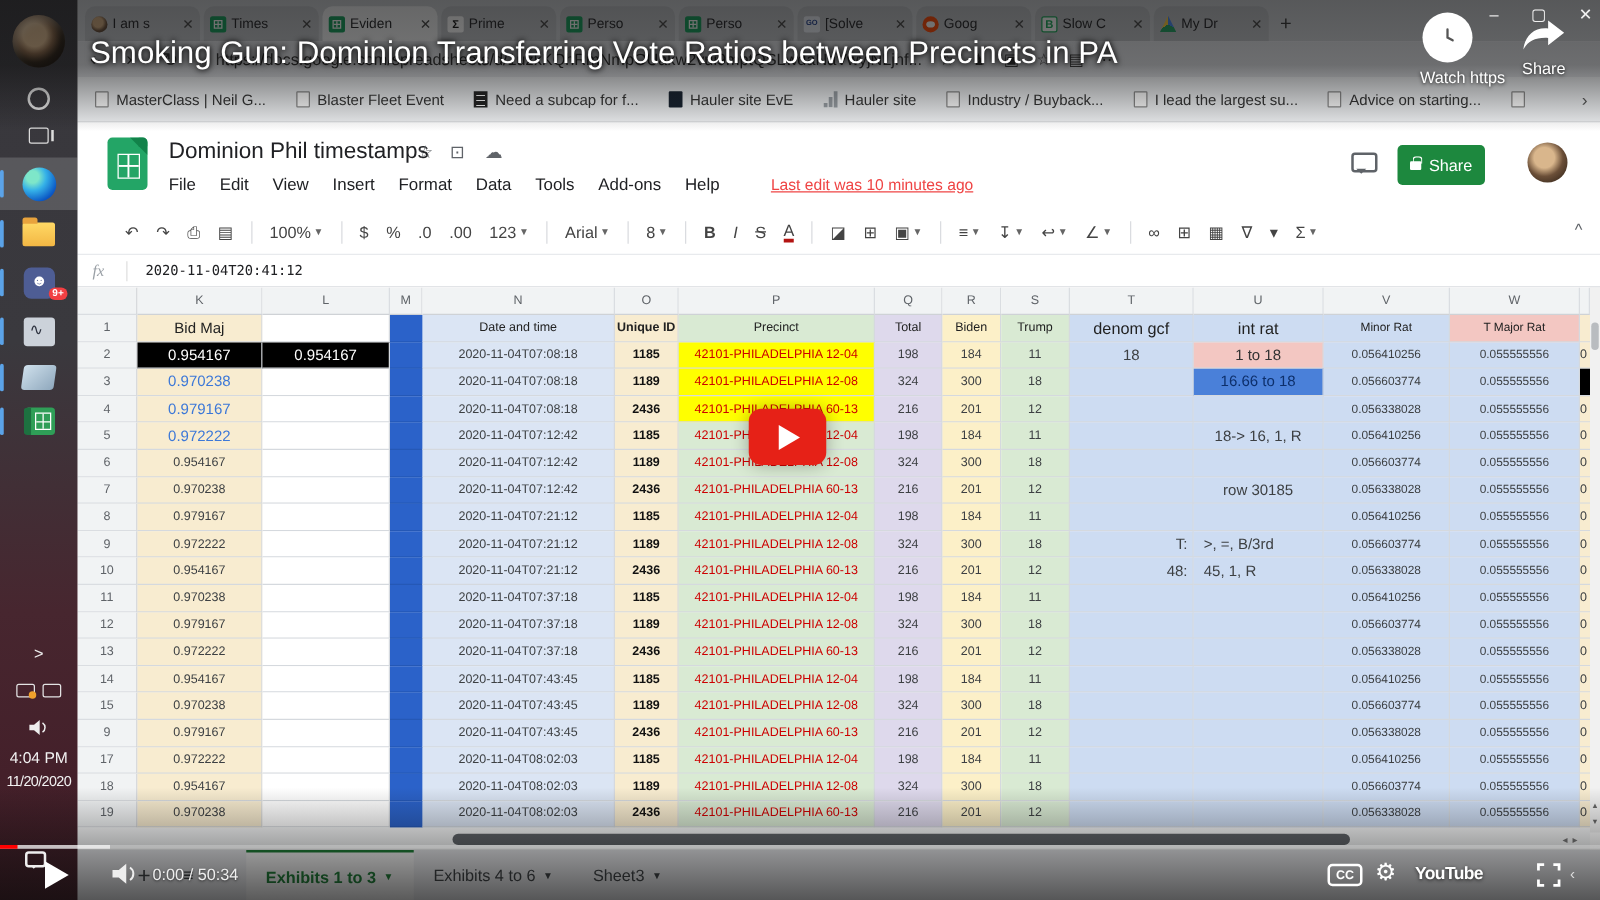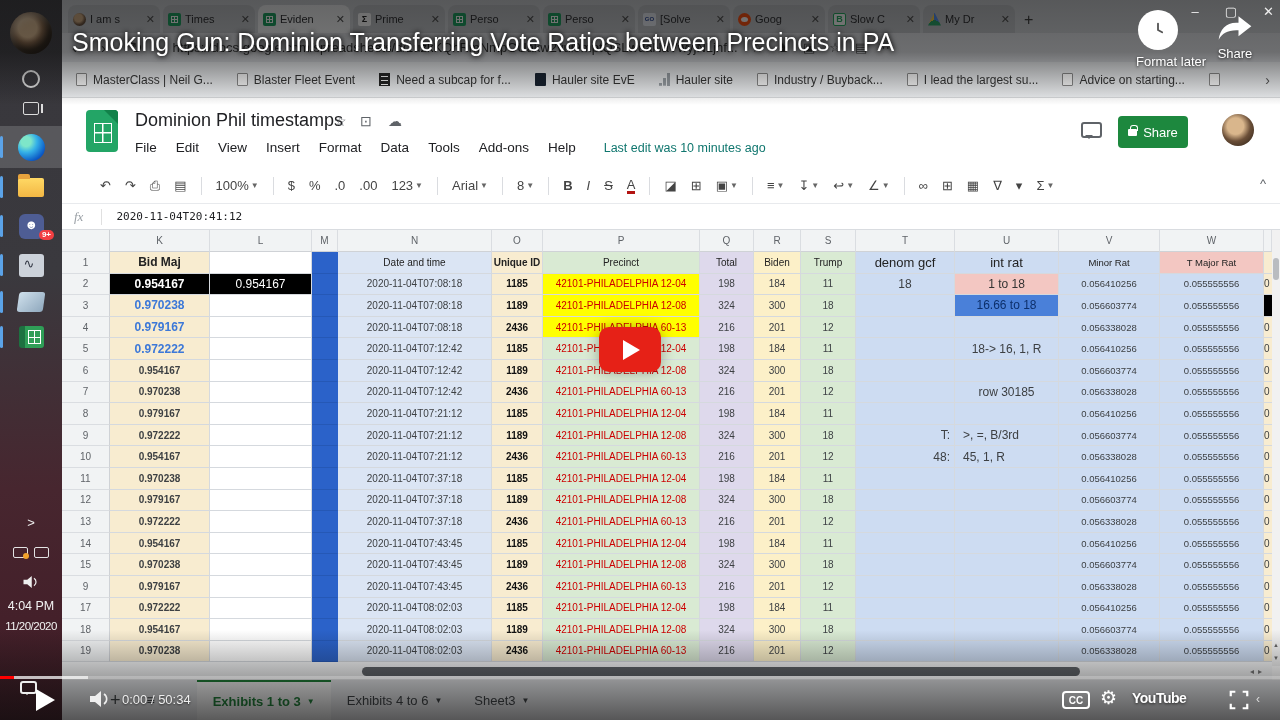--- a/index.html
+++ b/index.html
@@ -87,21 +87,21 @@
   
   #sheethead { position:absolute; left:62px; top:98px; width:1218px; height:70px; background:#fff; }
   #sheets-logo { position:absolute; left:24px; top:12px; width:32px; height:42px; background:#23a566; border-radius:4px; position:absolute; }
   #sheets-logo::before { content:""; position:absolute; right:0; top:0; border:7px solid #12824a; border-left-color:transparent; border-bottom-color:transparent; border-radius:0 4px 0 0; }
   #sheets-logo::after { content:""; position:absolute; left:8px; top:13px; width:16px; height:18px; border:1.5px solid #fff;
     background-image:linear-gradient(#fff,#fff),linear-gradient(#fff,#fff); background-size:100% 1.5px,1.5px 100%;
     background-position:center; background-repeat:no-repeat; }
   #doc-title { position:absolute; left:73px; top:12px; font-size:18px; color:#202124; }
   .title-ics { position:absolute; top:15px; font-size:14px; color:#5f6368; }
   #menubar { position:absolute; left:73px; top:42px; display:flex; gap:19px; font-size:13.5px; color:#202124; align-items:center; }
-  #last-edit { font-size:12.5px; color:#0f766e; margin-left:9px; }
+  #last-edit { font-size:12.5px; color:#ef4444; text-decoration:underline; margin-left:22px; }
   #comment-big { position:absolute; right:178px; top:24px; width:21px; height:16px; border:2px solid #5f6368; border-radius:3px; }
   #comment-big::after { content:""; position:absolute; left:2px; bottom:-7px; border:4px solid transparent; border-top-color:#5f6368; }
   #share-btn { position:absolute; right:92px; top:18px; width:70px; height:32px; background:#1d883e; border-radius:4px;
     display:flex; align-items:center; justify-content:center; gap:6px; color:#fff; font-size:13px; }
   .lock { width:9px; height:7px; background:#fff; border-radius:1px; position:relative; }
   .lock::before { content:""; position:absolute; left:1.5px; top:-4px; width:6px; height:5px; border:1.5px solid #fff; border-bottom:none; border-radius:3px 3px 0 0; }
   #head-avatar { position:absolute; right:26px; top:16px; width:32px; height:32px; border-radius:50%;
     background:radial-gradient(circle at 42% 38%, #d9b68c 0 30%, #6b4f38 55%, #241a12 100%); }
 
   
@@ -124,21 +124,21 @@
   
   #grid { position:absolute; left:62px; top:230px; width:1210px; height:436px; background:#fff; overflow:hidden; font-size:10px; }
   .grow { display:flex; height:21.6px; }
   #colhdr.grow { height:22px; }
   .rowh { width:48px; flex:0 0 auto; background:#f1f3f4; border-right:1px solid #cfd2d6; border-bottom:1px solid #dadde1;
     display:flex; align-items:center; justify-content:center; color:#5f6368; font-size:10px; }
   .colh { background:#f1f3f4; border-right:1px solid #dadde1; border-bottom:1px solid #cfd2d6;
     display:flex; align-items:center; justify-content:center; color:#5f6368; font-size:10px; flex:0 0 auto; }
   .cell { flex:0 0 auto; border-right:1px solid #d5d9de; border-bottom:1px solid #d5d9de; display:flex; align-items:center;
     justify-content:center; overflow:hidden; white-space:nowrap; color:#3d4043; }
-  .ck { background:#f8ecd0;font-weight:bold; } .cl { background:#fff; }
+  .ck { background:#f8ecd0; } .cl { background:#fff; }
   .cm { background:#2b62c9; border-right-color:#2b62c9; border-bottom-color:#2558b6; }
   .cn { background:#dbe5f4; } .co { background:#f8ecd0; font-weight:bold; color:#111; }
   .cp { background:#d9ead3; color:#cc0000; }
   .cq { background:#ded9ec; } .cr { background:#fcf0c8; } .cs { background:#d9ead3; }
   .ct { background:#cddcf2; } .cu { background:#cddcf2; }
   .cv { background:#cddcf2; font-size:9.5px; } .cw { background:#cddcf2; font-size:9.5px; }
   .cx { background:#f8ecd0; border-right:none; flex:0 0 auto; justify-content:flex-start; }
   .inv { background:#000 !important; color:#fff !important; }
   .xblk { background:#000 !important; color:#000; }
   .bluet { color:#3c78d8; }
@@ -900,21 +900,21 @@
   <div id="yt-topgrad"></div>
   <div id="yt-botgrad"></div>
   <div id="yt-title">Smoking Gun: Dominion Transferring Vote Ratios between Precincts in PA</div>
   <div id="watchlater">
     <div id="wl-circle">
       <svg width="22" height="22" viewBox="0 0 24 24">
           <circle cx="12" cy="12" r="11" fill="#fff"></circle>
           <path d="M12 5 V12 L16.5 14.5" stroke="#555" stroke-width="2" fill="none" stroke-linecap="round"></path>
         </svg>
     </div>
-    <div class="yt-lbl">Format later</div>
+    <div class="yt-lbl">Watch https</div>
   </div>
   <div id="sharebtn-yt">
     <svg width="38" height="28" viewBox="0 0 32 24">
       <path d="M19 2 L30 10.5 L19 19 L19 14 C10 13.5 5 16.5 2 22 C3 13 9 6.5 19 7.5 Z" fill="#fff"></path>
     </svg>
     <div class="yt-lbl" style="margin-top:0;">Share</div>
   </div>
   <div id="bigplay"></div>
   <div id="yt-progress">
     <div id="yt-loaded"></div>

